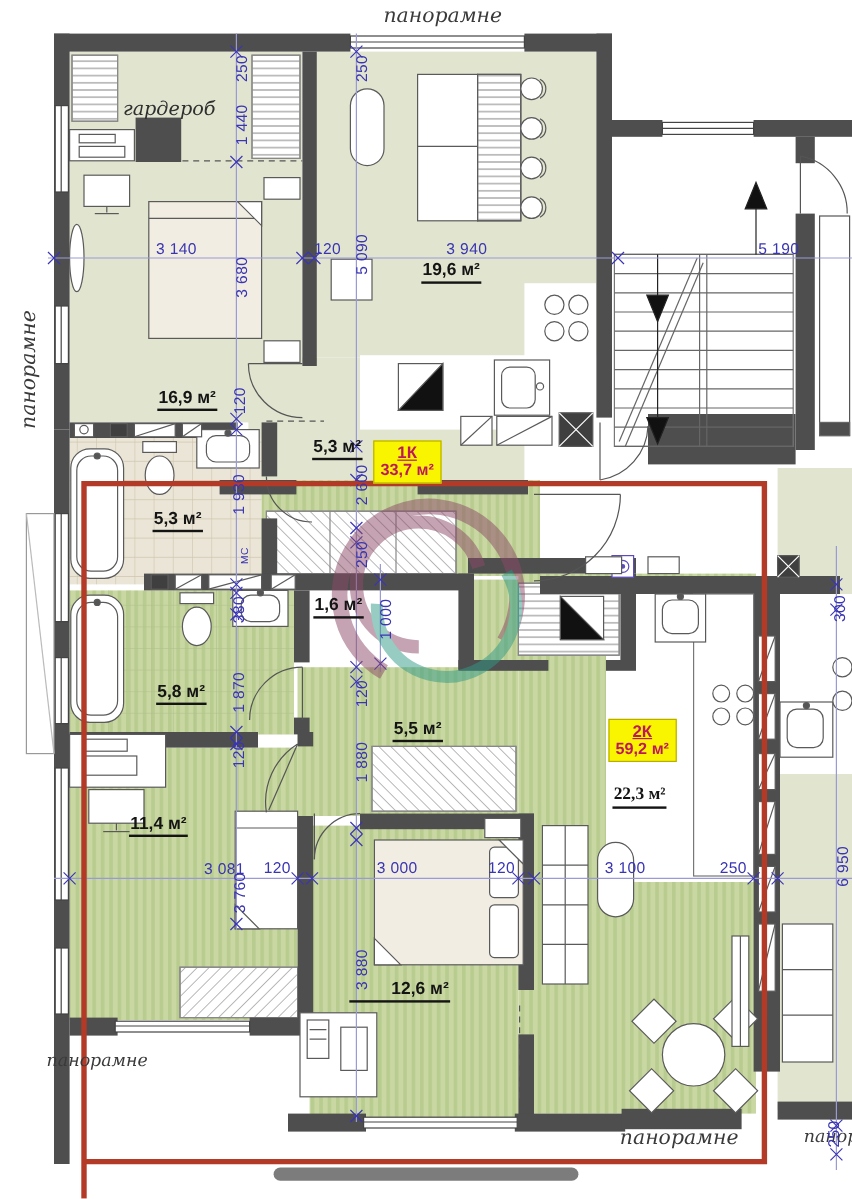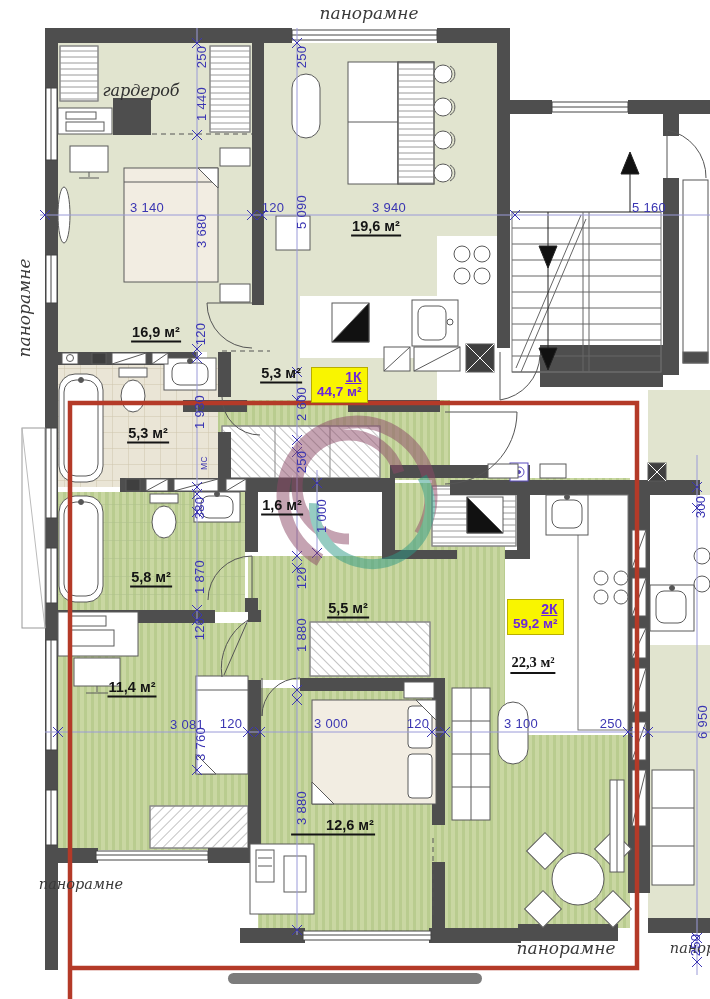--- a/index.html
+++ b/index.html
@@ -9,22 +9,22 @@
   .dim{position:absolute;transform:translate(-50%,-50%);color:#3a35b2;
        font:13px "Liberation Sans",sans-serif;letter-spacing:.3px;white-space:nowrap;z-index:5;}
   .dim.v{transform:translate(-50%,-50%) rotate(-90deg);}
   .dim.tiny{font-size:8.5px;}
   .area{position:absolute;transform:translate(-50%,-50%);font:bold 14.5px "Liberation Sans",sans-serif;
         color:#141414;border-bottom:2px solid #141414;padding:0 1px 1px;white-space:nowrap;z-index:5;}
   .pan{position:absolute;transform:translate(-50%,-50%);font:italic 17px "DejaVu Serif",serif;
        color:#3a3a3a;white-space:nowrap;z-index:5;}
   .pan.v{transform:translate(-50%,-50%) rotate(-90deg);}
   .pan.sm{font-size:14.5px;}
-  .tag{position:absolute;background:#f9f500;border:1px solid #b8ae00;text-align:right;
-       color:#6d28d9;line-height:1.1;padding:2px 5px;z-index:6;}
+  .tag{position:absolute;background:#f9f500;border:1px solid #b8ae00;text-align:center;
+       color:#be185d;line-height:1.1;padding:2px 5px;z-index:6;}
   .tag .nm{font-weight:bold;font-size:14px;text-decoration:underline;}
   .tag .ar{font-weight:bold;font-size:13.5px;}
   .serif-label{position:absolute;transform:translate(-50%,-50%);font:italic 16px "DejaVu Serif",serif;
        color:#2f2f2f;white-space:nowrap;z-index:5;}
 </style>
 </head>
 <body>
 
 <div id="plan">
 
@@ -586,31 +586,31 @@
 <div class="area" style="left:151px;top:578px;">5,8 м²</div>
 <div class="area" style="left:282px;top:506px;">1,6 м²</div>
 <div class="area" style="left:348px;top:609px;">5,5 м²</div>
 <div class="area" style="left:132px;top:688px;">11,4 м²</div>
 <div class="area" style="left:533px;top:664px;font-family:Liberation Serif, serif;">22,3 м²</div>
 <div class="area" style="left:333px;top:826px;padding-left:35px;">12,6 м²</div>
 <div class="dim v tiny" style="left:204px;top:463px;">МС</div>
 
 <div class="tag" style="left:311px;top:367px;">
   <div class="nm">1К</div>
-  <div class="ar">44,7 м²</div>
+  <div class="ar">33,7 м²</div>
 </div>
 <div class="tag" style="left:507px;top:599px;">
   <div class="nm">2К</div>
   <div class="ar">59,2 м²</div>
 </div>
 
 <div class="dim" style="left:147px;top:207px;">3 140</div>
 <div class="dim" style="left:273px;top:207px;">120</div>
 <div class="dim" style="left:389px;top:207px;">3 940</div>
-<div class="dim" style="left:649px;top:207px;">5 160</div>
+<div class="dim" style="left:649px;top:207px;">5 190</div>
 <div class="dim" style="left:139px;top:724px;margin-left:48px;">3 081</div>
 <div class="dim" style="left:231px;top:723px;">120</div>
 <div class="dim" style="left:331px;top:723px;">3 000</div>
 <div class="dim" style="left:418px;top:723px;">120</div>
 <div class="dim" style="left:521px;top:723px;">3 100</div>
 <div class="dim" style="left:611px;top:723px;">250</div>
 
 <div class="dim v" style="left:201px;top:57px;">250</div>
 <div class="dim v" style="left:201px;top:104px;">1 440</div>
 <div class="dim v" style="left:301px;top:57px;">250</div>

